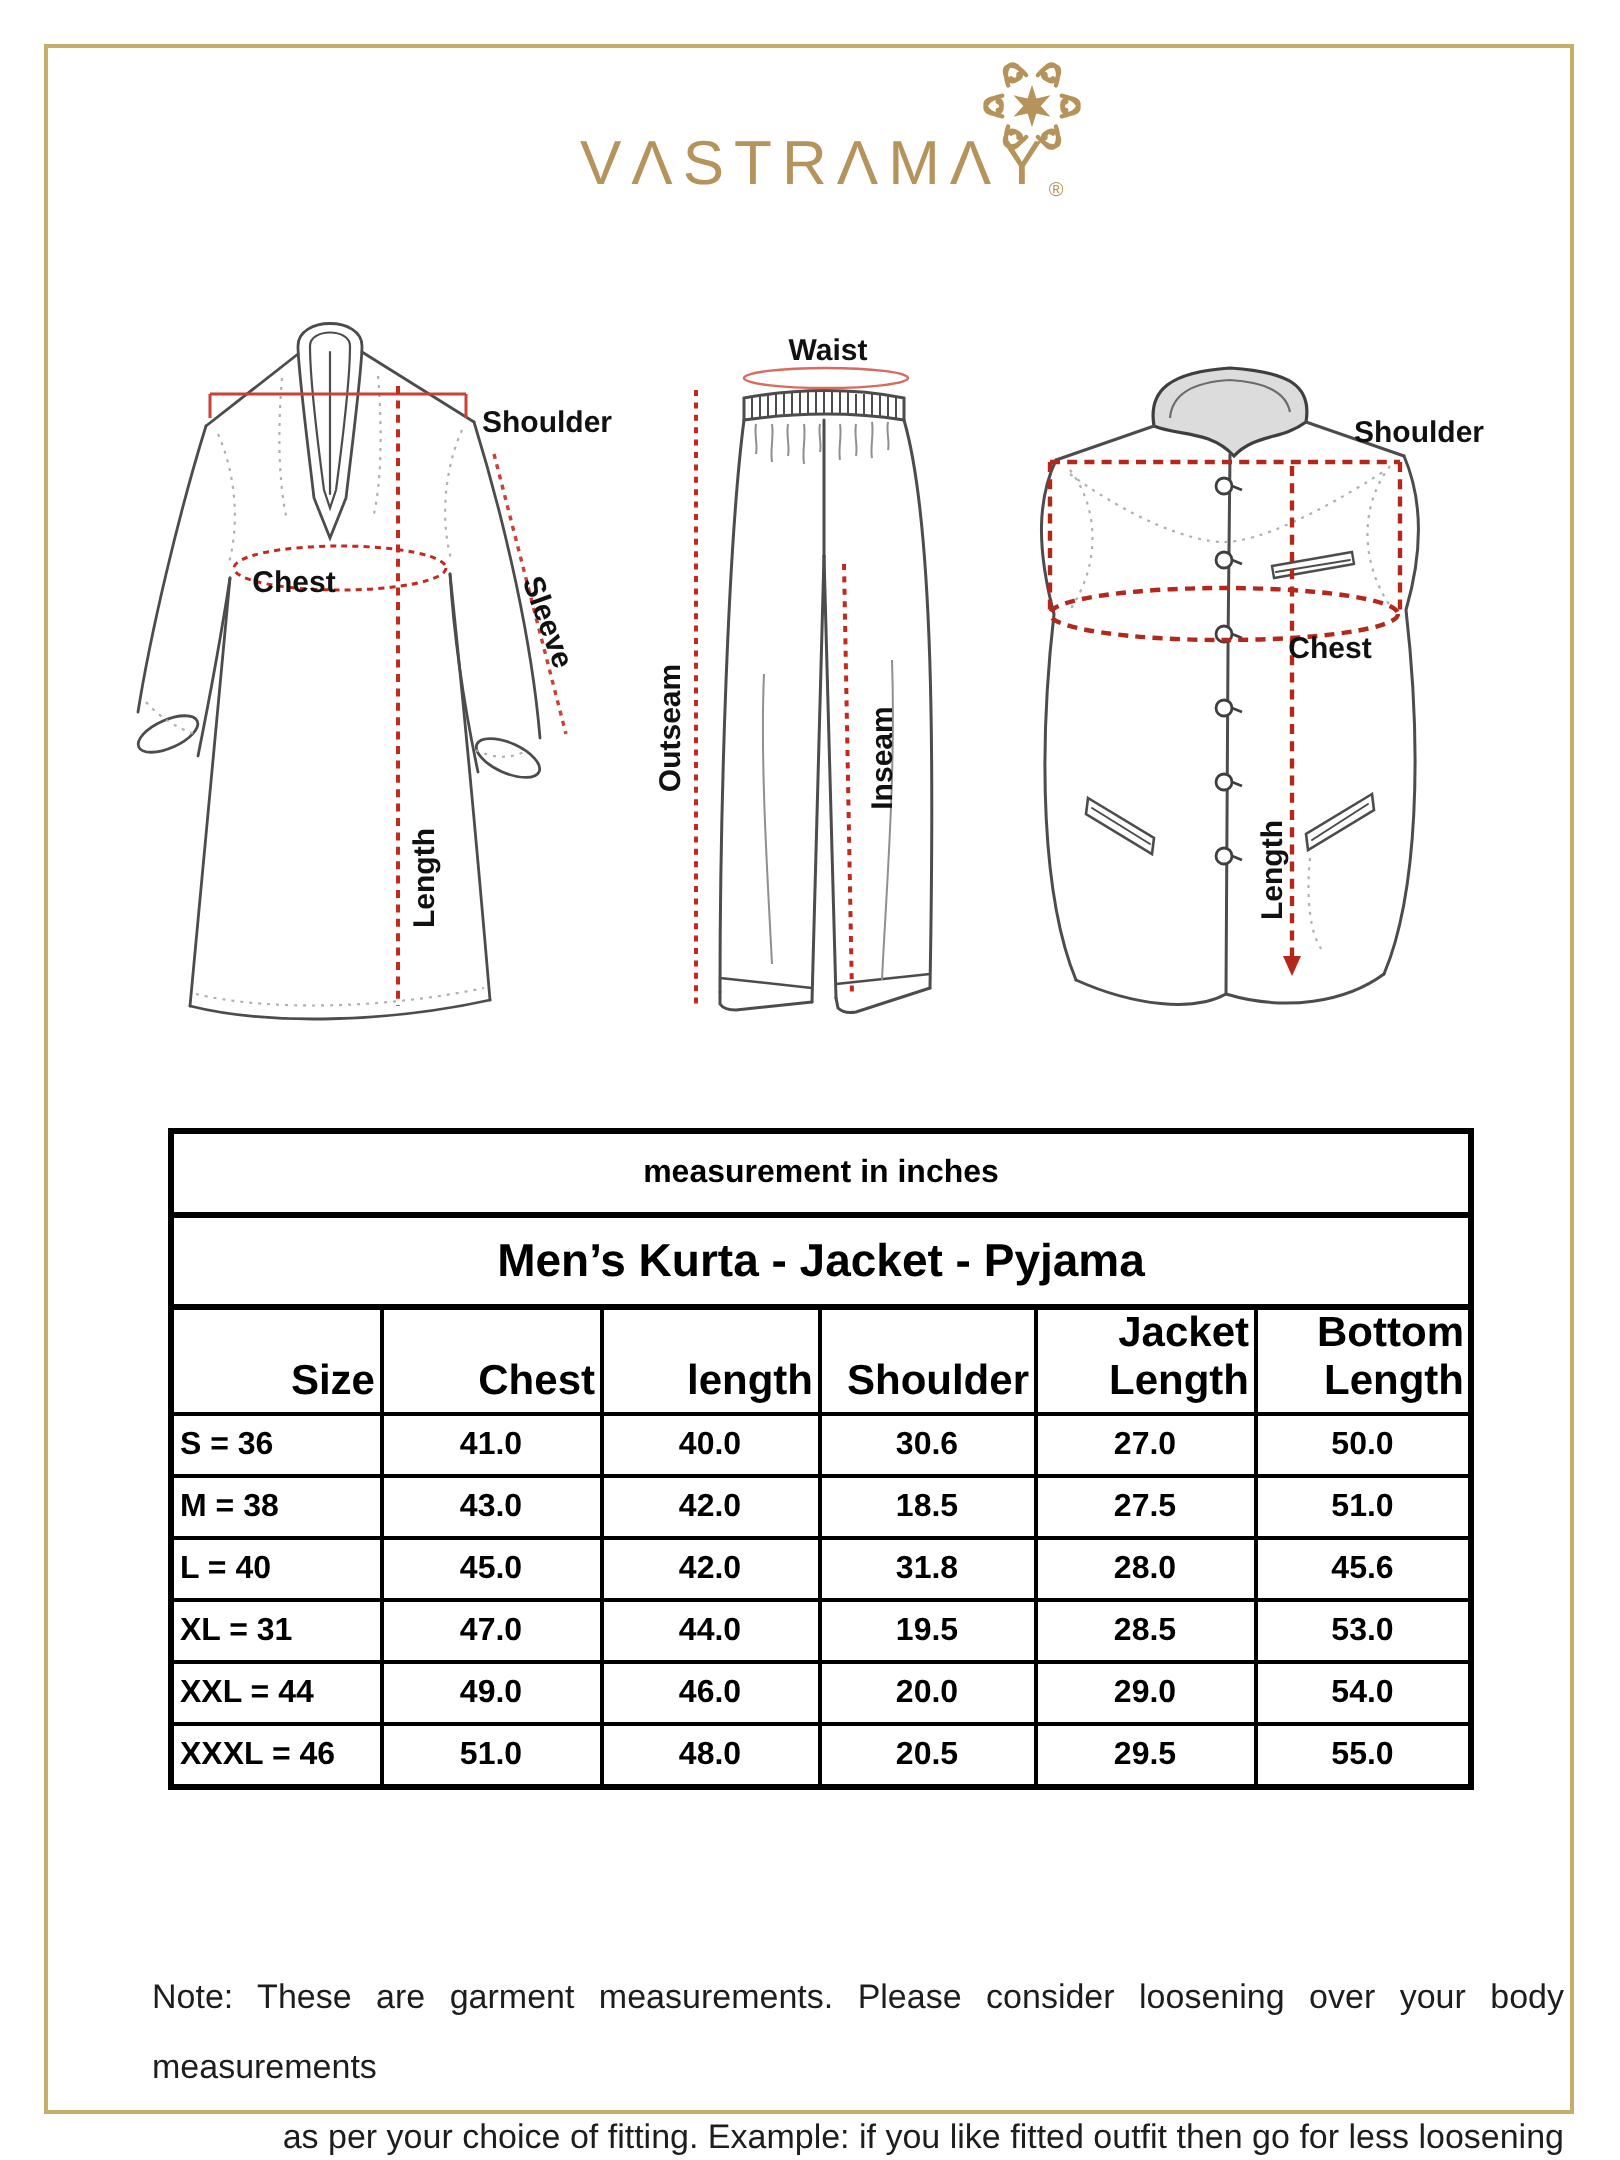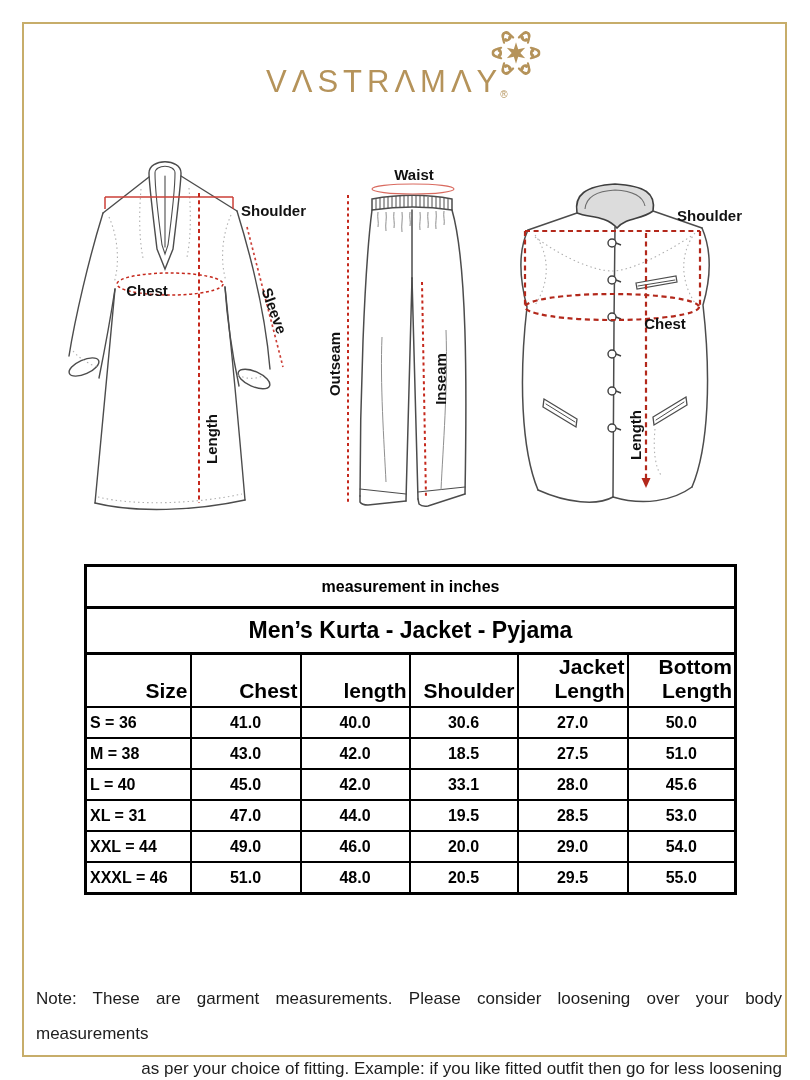--- a/index.html
+++ b/index.html
@@ -3,21 +3,21 @@
 <meta charset="utf-8">
 <style>
   html,body{margin:0;padding:0;background:#ffffff;}
   #page{position:relative;width:810px;height:1080px;background:#ffffff;overflow:hidden;
         font-family:"Liberation Sans",sans-serif;}
   
   #frame{position:absolute;left:22px;top:22px;width:761px;height:1031px;
          border:2px solid #c7ad6a;pointer-events:none;}
   
   #logo{position:absolute;left:266px;top:64px;white-space:nowrap;}
-  .logo-text{font-size:31px;letter-spacing:5px;color:#b5935a;font-weight:400;}
+  .logo-text{font-size:31px;letter-spacing:5px;color:#b5935a;font-weight:400;margin-left:24px;}
   .logo-reg{font-size:10px;color:#b5935a;vertical-align:-6px;margin-left:-2px;}
   #logo-ornament{position:absolute;left:221px;top:-40px;}
   
   .diagram{position:absolute;}
   #kurta-svg{left:65px;top:153px;}
   #pyjama-svg{left:310px;top:152px;}
   #jacket-svg{left:505px;top:157px;}
   svg text.lbl{font-family:"Liberation Sans",sans-serif;font-weight:bold;font-size:15px;fill:#111;}
   
   #size-table{position:absolute;left:84px;top:564px;width:650px;border-collapse:collapse;
@@ -28,21 +28,21 @@
               border-bottom-width:3px;padding:0;}
   #size-table .subtitle-cell{height:39px;font-size:16px;font-weight:bold;text-align:center;
               border-bottom-width:3px;padding:0;}
   #size-table th{height:42px;font-size:21px;font-weight:bold;text-align:right;
               vertical-align:bottom;padding:0 2px 3px 2px;line-height:1.15;}
   #size-table td{height:29px;font-size:16px;font-weight:bold;text-align:center;padding:0;}
   #size-table td.size-col{text-align:left;padding-left:3px;}
   
   #note{position:absolute;left:36px;top:981px;width:746px;font-size:17px;color:#1d1d1d;
         line-height:35px;}
-  #note .l1{text-align:justify;text-align-last:justify;}
+  #note .l1{text-align:justify;text-align-last:justify;margin-left:40px;}
   #note .l2{text-align:right;}
 </style>
 </head>
 <body>
 
 <div id="page">
   <div id="frame"></div>
 
   <div id="logo">
     <span class="logo-text">VΛSTRΛMΛY</span><span class="logo-reg">®</span>
@@ -260,21 +260,21 @@
         <td>43.0</td>
         <td>42.0</td>
         <td>18.5</td>
         <td>27.5</td>
         <td>51.0</td>
       </tr>
       <tr>
         <td class="size-col">L = 40</td>
         <td>45.0</td>
         <td>42.0</td>
-        <td>33.1</td>
+        <td>31.8</td>
         <td>28.0</td>
         <td>45.6</td>
       </tr>
       <tr>
         <td class="size-col">XL = 31</td>
         <td>47.0</td>
         <td>44.0</td>
         <td>19.5</td>
         <td>28.5</td>
         <td>53.0</td>

